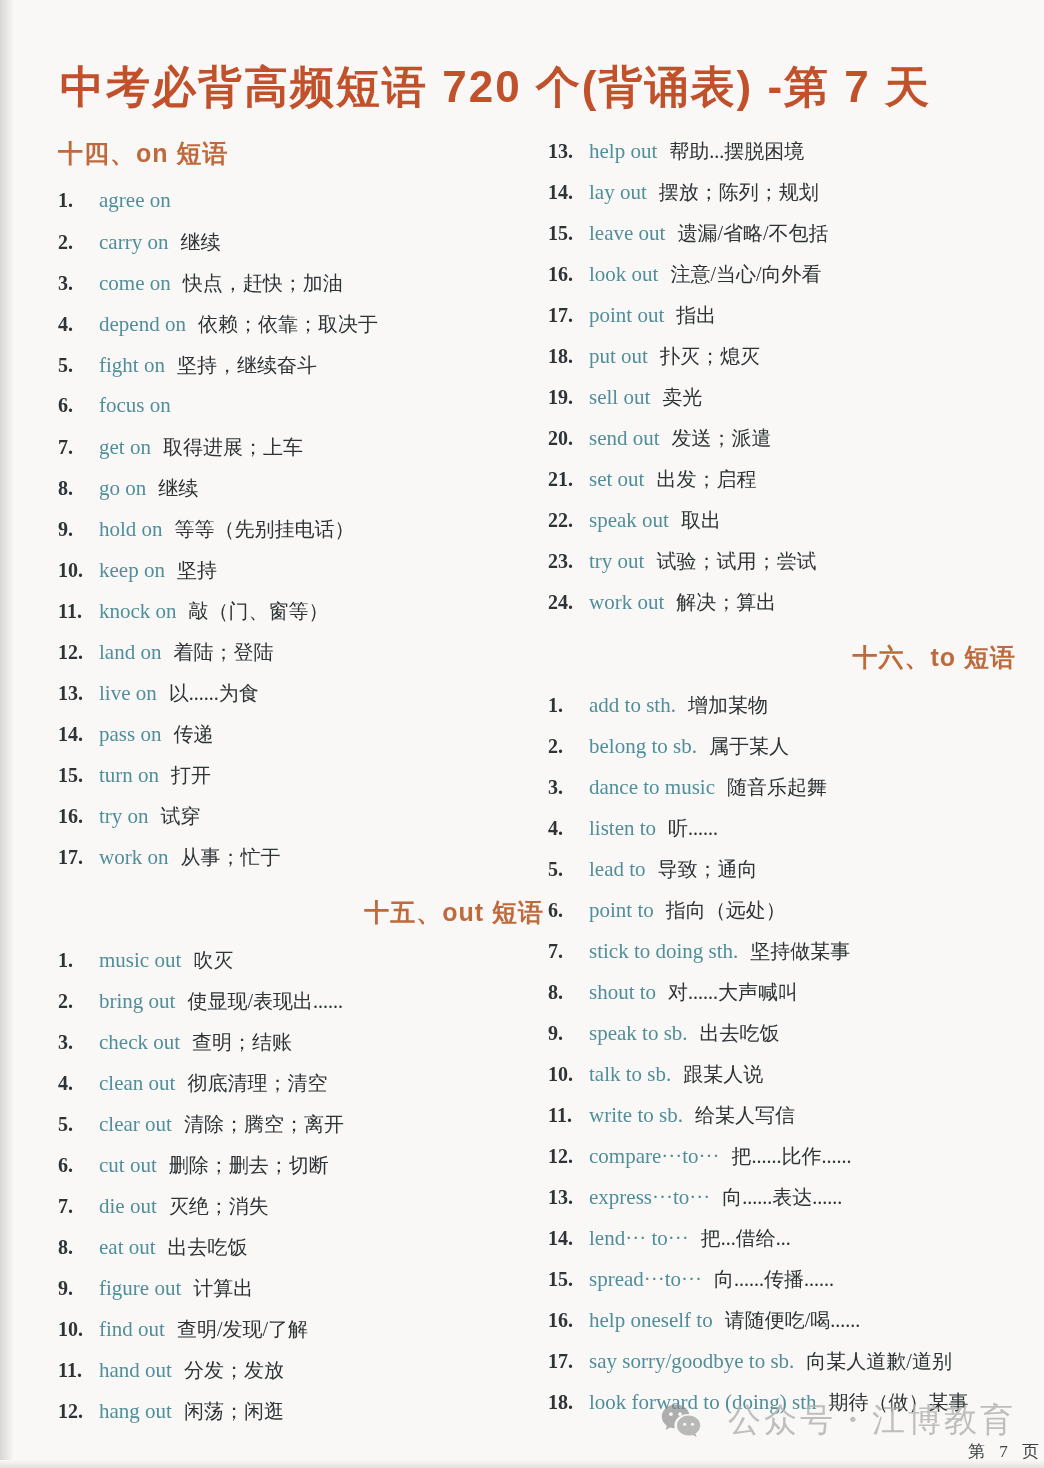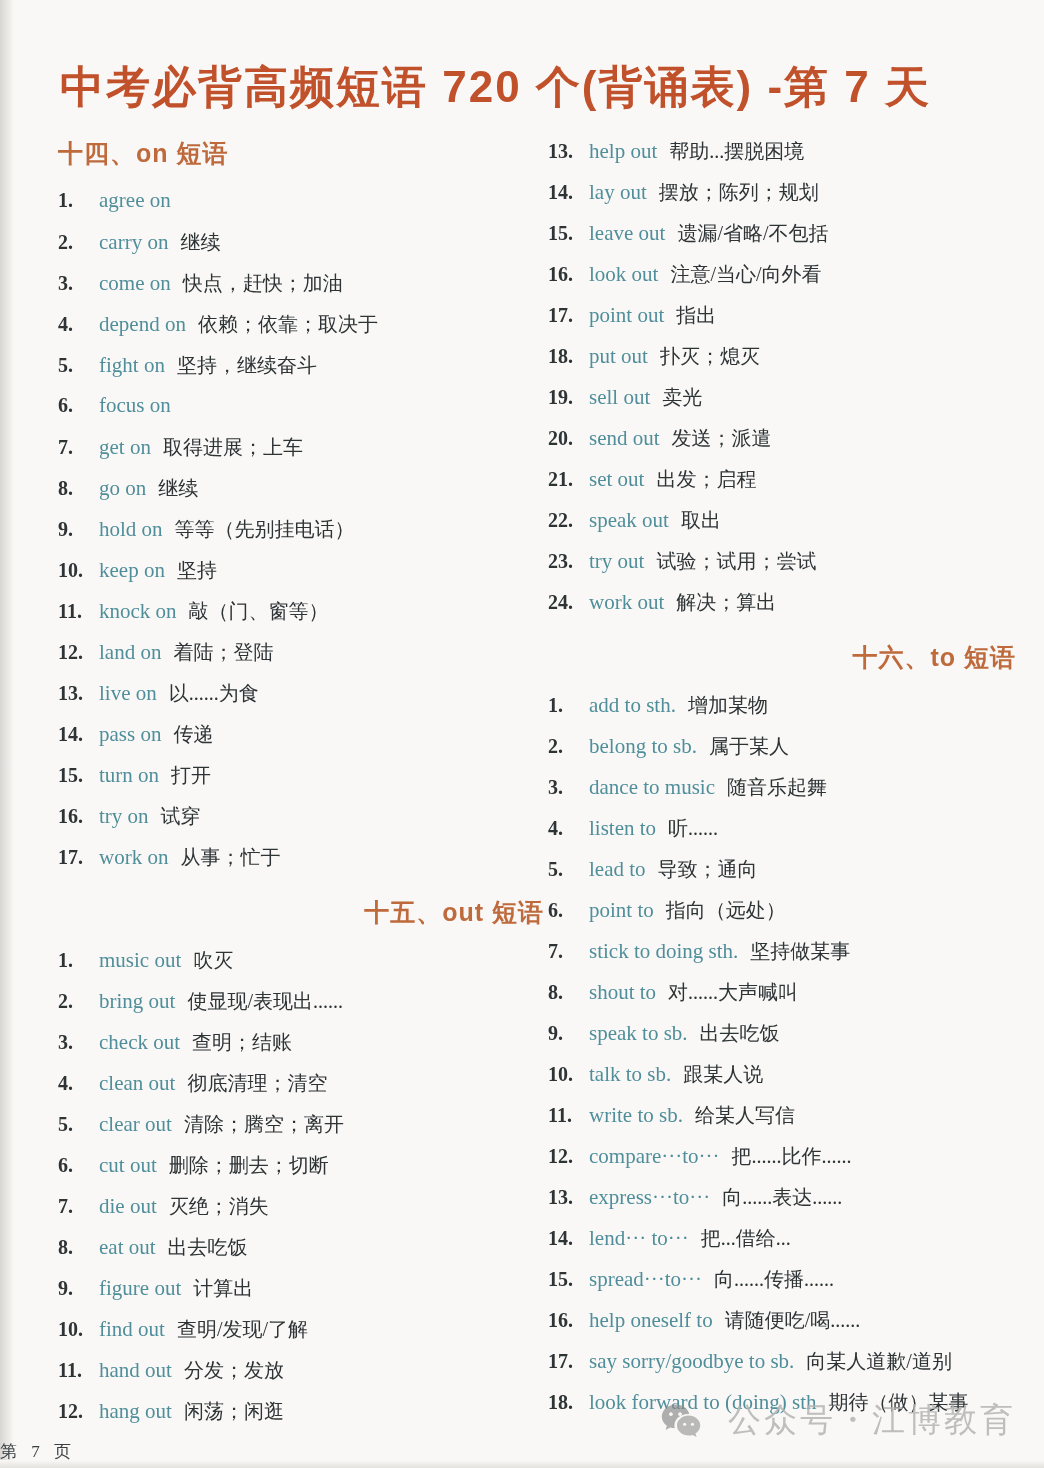--- a/index.html
+++ b/index.html
@@ -77,21 +77,21 @@
   .wx-icon { width:44px; height:44px; display:block; opacity:.8; }
   .wm-text {
     font-family:"Liberation Sans", sans-serif;
     font-size:33px;
     letter-spacing:3px;
     color:var(--watermark_color,#b4b4b4);
     white-space:nowrap;
   }
   .footer {
     position:absolute; top:1440px; left:0; width:100%;
-    text-align:left;
+    text-align:right;
     font-size:17px;
     letter-spacing:5px;
     color:#3c4043;
   }
 </style>
 </head>
 <body>
 
 <div class="edge-left"></div>
 <div class="edge-bottom"></div>

